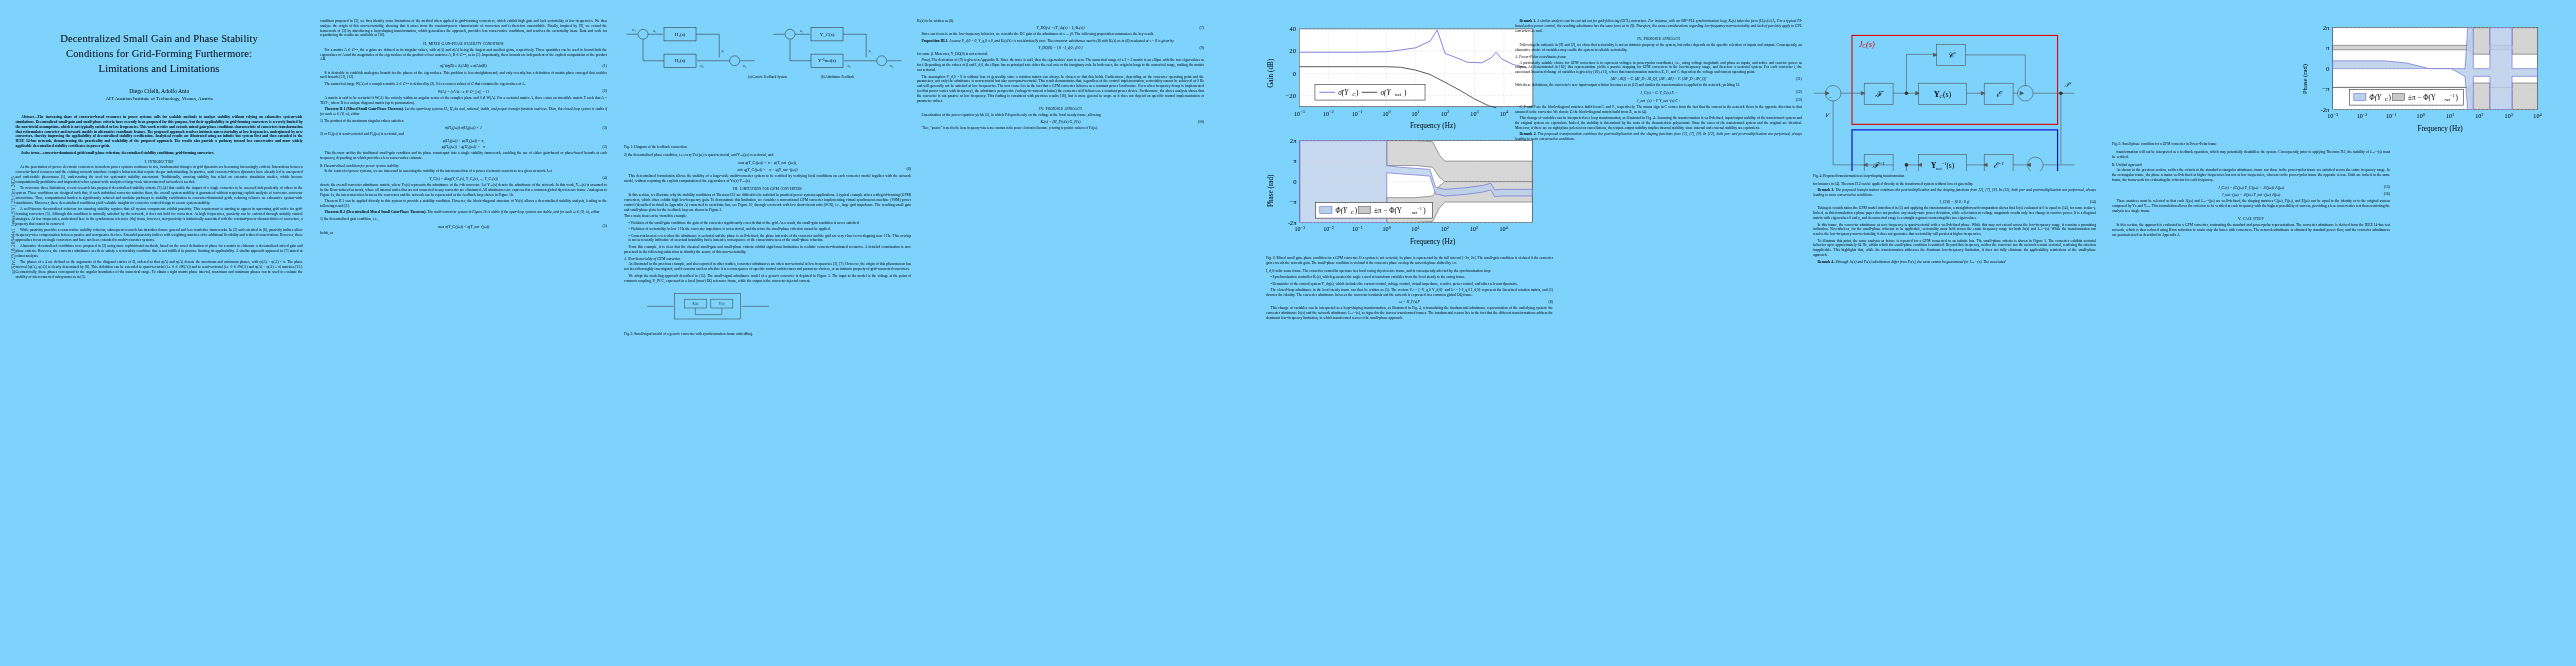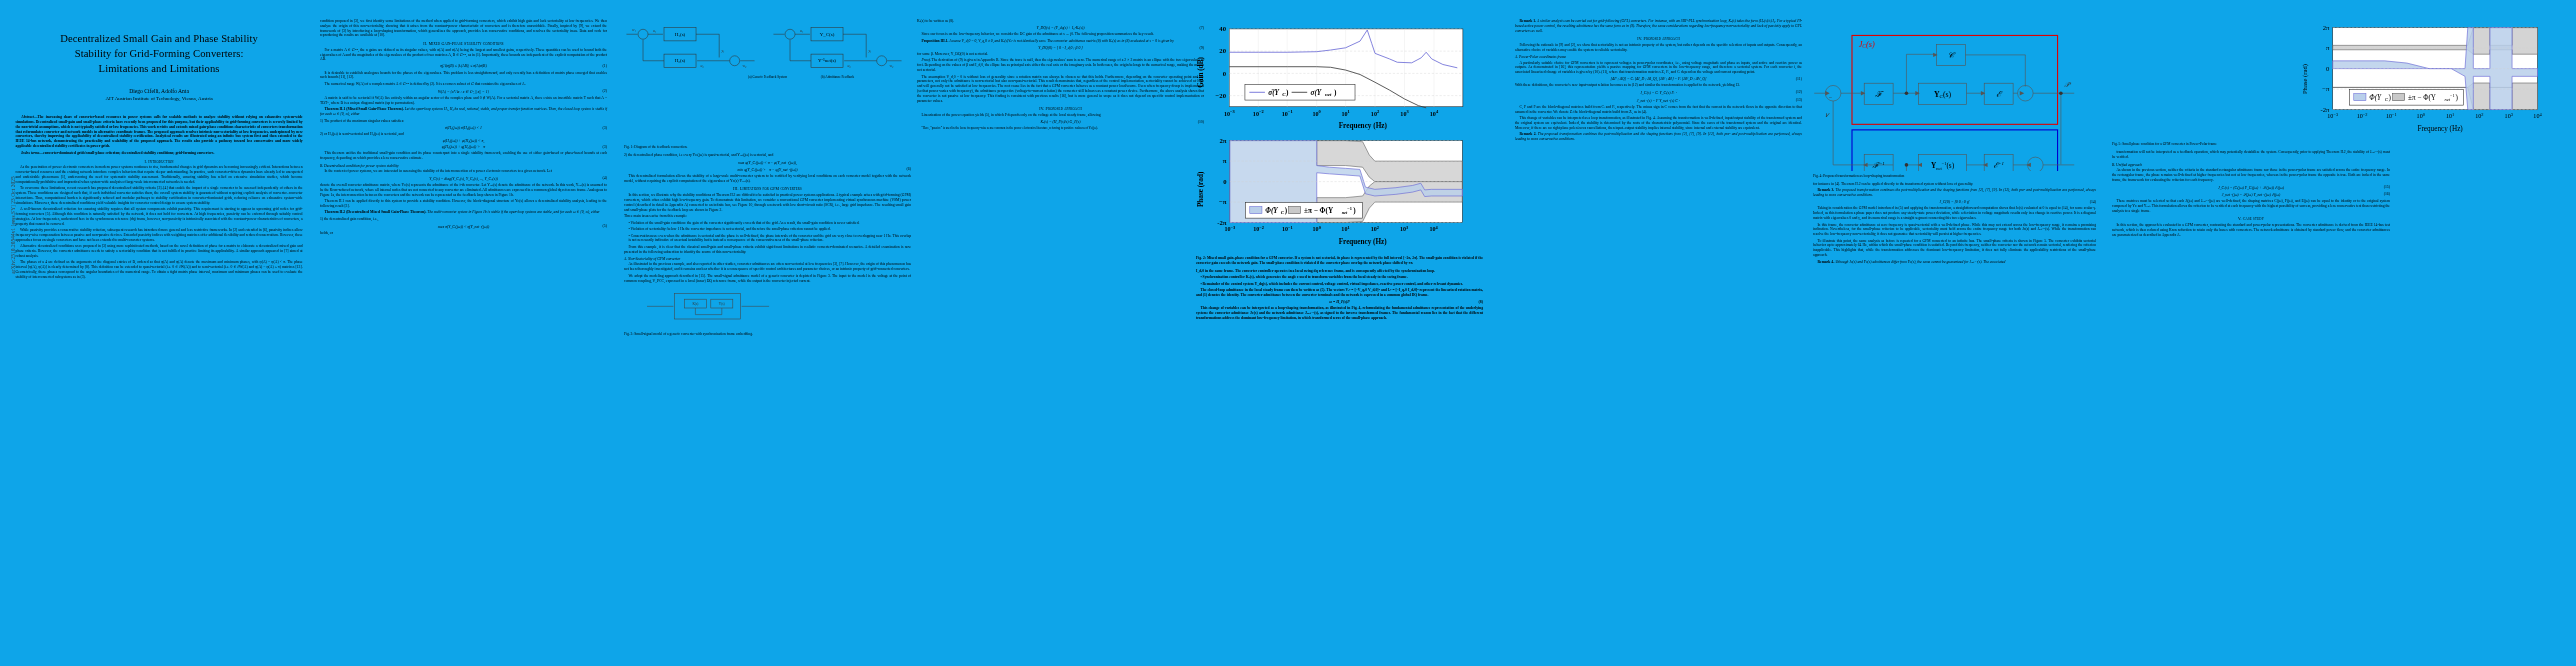--- a/index.html
+++ b/index.html
@@ -1,32 +1,32 @@
 <!DOCTYPE html>
 <html style="font-size:9px"><head>
 <meta charset="utf-8">
 <style>
   html,body{margin:0;padding:0;background:#fff;}
   body{width:2576px;height:667px;overflow:hidden;
        font-family:"Liberation Serif","DejaVu Serif",serif;color:#000;}
-  .page{position:relative;width:2576px;height:667px;background:#0ea5e9;}
+  .page{position:relative;width:2576px;height:667px;background:#7dd3fc;}
 
   
   .arxiv-stamp{
     position:absolute;left:-71px;top:222px;width:167px;
     transform:rotate(-90deg);transform-origin:center center;
     font-family:"Liberation Serif",serif;font-size:5.3px;letter-spacing:0.1px;
     color:#3a3a3a;white-space:nowrap;text-align:center;
   }
 
   
   .col{position:absolute;top:19px;width:287px;}
   .c1{left:15.6px;}  .c2{left:320px;}
   .c3{left:624px;} .c4{left:917px;}
-  .c5{left:1196px;font-weight:bold;} .c6{left:1515px;}
+  .c5{left:1266px;} .c6{left:1515px;}
   .c7{left:1813px;} .c8{left:2112px;}
 
   
   .title{
     font-size:10.6px;line-height:1.42;text-align:center;font-weight:400;
     letter-spacing:0.1px;margin:12.2px 0 0 0;
   }
   .authors{font-size:5.6px;text-align:center;margin-top:12.2px;}
   .affil{font-size:5px;text-align:center;margin-top:1.1px;}
 
@@ -66,21 +66,21 @@
 </head>
 <body>
 
 <div class="page">
 
   <div class="arxiv-stamp">arXiv:2510.20544v1 [eess.SY] 23 Oct 2025</div>
 
   <div class="col c1">
     <div class="title">
       <div>Decentralized Small Gain and Phase Stability</div>
-      <div>Stability for Grid-Forming Converters:</div>
+      <div>Conditions for Grid-Forming Furthermore:</div>
       <div>Limitations and Limitations</div>
     </div>
     <div class="authors">Diego Cifelli, Adolfo Anta</div>
     <div class="affil">AIT Austrian Institute of Technology, Vienna, Austria</div>
 
     <div style="margin-top:14.5px">
       <p class="abs"><i>Abstract—</i><span>The increasing share of converter-based resources in power systems calls for scalable methods to analyze stability without relying on exhaustive system-wide simulations. Decentralized small-gain and small-phase criteria have recently been proposed for this purpose, but their applicability to grid-forming converters is severely limited by the non-trivial assumptions, which is not typically satisfied or low frequencies. This work revisits and extends mixed gain-phase conditions characteristic of converters transformation that reformulates converter and network models in alternative coordinate frames. The proposed approach resolves intrinsic non-sectoriality at low frequencies, underpinned by new converters, thereby improving the applicability of decentralized stability certification. Analytical results are illustrated using an infinite bus system first and then extended to the IEEE 14-bus network, demonstrating the practicality and scalability of the proposed approach. The results also provide a pathway toward less conservative and more widely applicable decentralized stability certificates in power grids.</span></p>
       <p class="abs" style="margin-top:2.2px"><i>Index terms—</i><span>converter-dominated grids/small-phase criterion; decentralized stability conditions; grid-forming converters.</span></p>
     </div>
 

